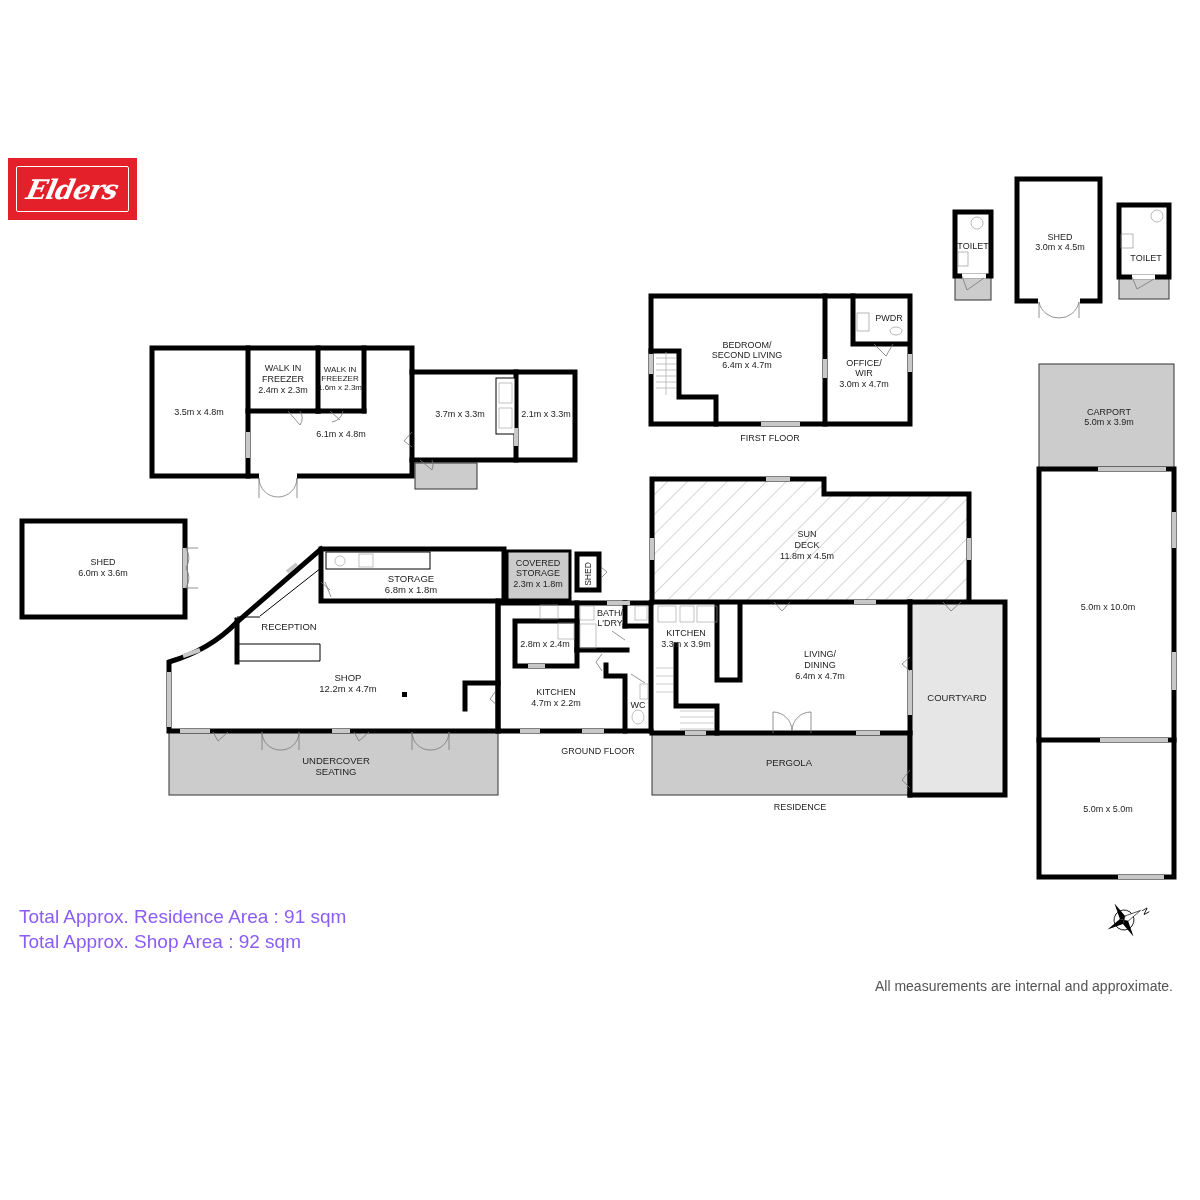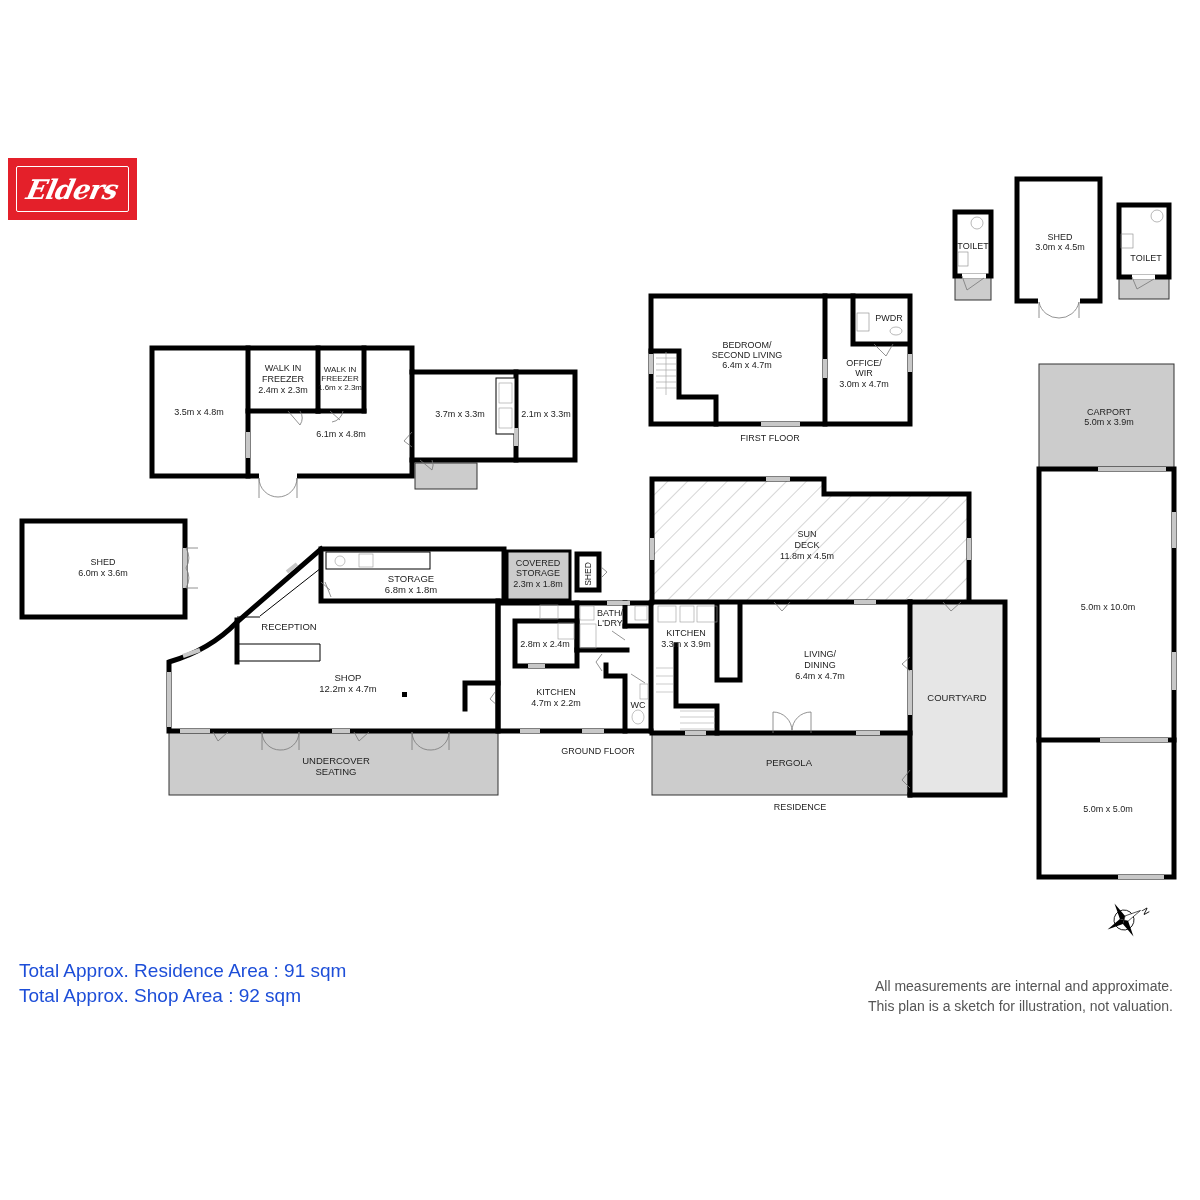--- a/index.html
+++ b/index.html
@@ -1,21 +1,21 @@
 <!DOCTYPE html>
 <html><head>
 <meta charset="utf-8">
 <style>
   html, body { margin:0; padding:0; background:#ffffff; }
   body { width:1200px; height:1200px; position:relative; overflow:hidden; font-family:"Liberation Sans", sans-serif; }
   #plan { position:absolute; left:0; top:0; width:1200px; height:1200px; }
   .logo { position:absolute; left:8px; top:158px; width:129px; height:62px; background:#e4202a; }
   .logo-inner { position:absolute; left:8px; top:8px; right:8px; bottom:8px; border:1px solid #ffffff; border-radius:2px; display:flex; align-items:center; justify-content:center; }
   .logo-text { color:#fff; font-family:"DejaVu Serif", serif; font-style:italic; font-weight:bold; font-size:27px; letter-spacing:-1px; transform:skewX(-12deg); }
-  .areas { position:absolute; left:19px; top:958px; color:#1d4ed8; font-size:19px; line-height:25px; }
+  .areas { position:absolute; left:19px; top:904px; color:#8b5cf6; font-size:19px; line-height:25px; }
   .disclaimer { position:absolute; right:27px; top:976px; color:#555; font-size:14px; line-height:20px; text-align:right; }
   .lbl { font-family:"Liberation Sans", sans-serif; fill:#222; text-anchor:middle; }
   .wall { fill:none; stroke:#000; stroke-width:5; stroke-linecap:square; }
   .thin { fill:none; stroke:#000; stroke-width:1; }
   .door { fill:none; stroke:#777; stroke-width:0.8; }
   .win { stroke:#c8c8c8; stroke-width:4; }
 </style>
 </head>
 <body>
 
@@ -283,14 +283,13 @@
   </g>
 </svg>
 
 <div class="areas">
   <div>Total Approx. Residence Area : 91 sqm</div>
   <div>Total Approx. Shop Area : 92 sqm</div>
 </div>
 
 <div class="disclaimer">
   <div>All measurements are internal and approximate.</div>
-  <div>This plan is a sketch for illustration, not valuation.</div>
 </div>
 
 </body></html>

